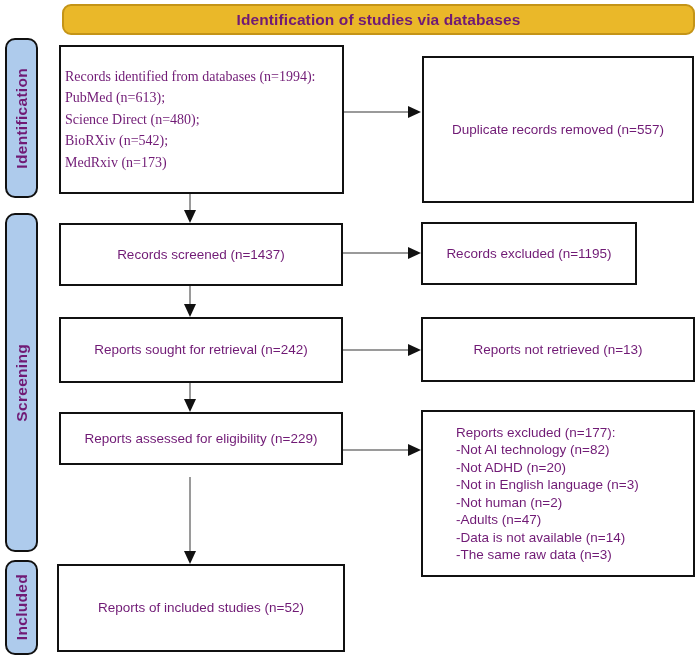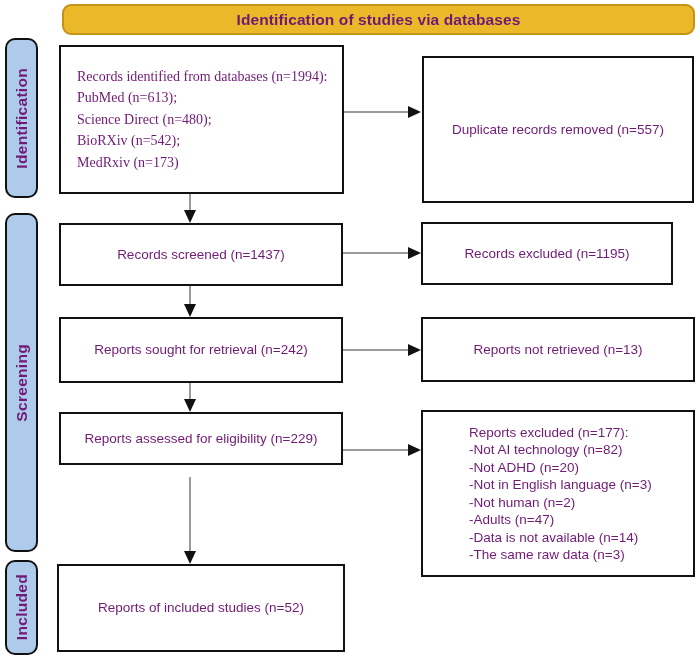--- a/index.html
+++ b/index.html
@@ -46,28 +46,28 @@
     align-items:center;justify-content:center;
     text-align:center;
     font-size:13.5px;
     line-height:18px;
   }
   .box.serif{
     font-family:"Liberation Serif",serif;
     font-size:14px;
     align-items:flex-start;
     text-align:left;
-    padding-left:16px;
+    padding-left:4px;
     line-height:21.5px;
   }
   .box.serif .indent{}
   .box.list{
     align-items:flex-start;
     text-align:left;
-    padding-left:46px;
+    padding-left:33px;
     padding-right:4px;
     line-height:17.5px;
     justify-content:center;
   }
   .nowrap{white-space:nowrap;}
   .hline{position:absolute;height:2px;background:#9a9a9a;}
   .vline{position:absolute;width:2px;background:#9a9a9a;}
   .head-right{
     position:absolute;width:0;height:0;
     border-top:6px solid transparent;
@@ -108,21 +108,21 @@
     <div class="indent nowrap">MedRxiv (n=173)</div>
   </div>
 
   <div class="box" style="left:422px;top:56px;width:272px;height:147px;">
     <div>Duplicate records removed (n=557)</div>
   </div>
 
   <div class="box" style="left:59px;top:223px;width:284px;height:63px;">
     <div>Records screened (n=1437)</div>
   </div>
-  <div class="box" style="left:421px;top:222px;width:252px;height:63px;">
+  <div class="box" style="left:421px;top:222px;width:216px;height:63px;">
     <div>Records excluded (n=1195)</div>
   </div>
 
   <div class="box" style="left:59px;top:317px;width:284px;height:66px;">
     <div>Reports sought for retrieval (n=242)</div>
   </div>
   <div class="box" style="left:421px;top:317px;width:274px;height:65px;">
     <div>Reports not retrieved (n=13)</div>
   </div>
 

